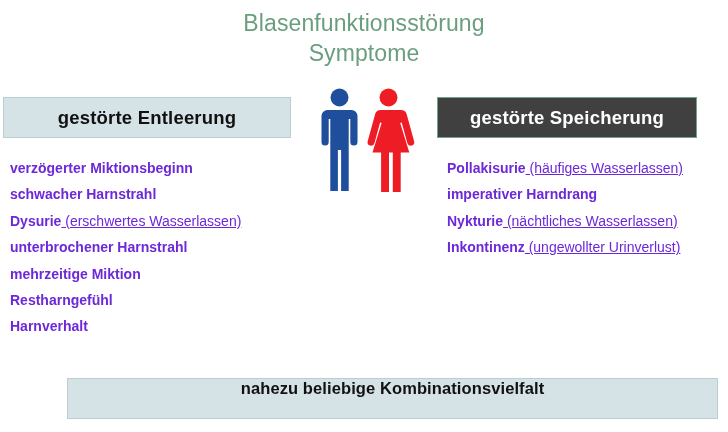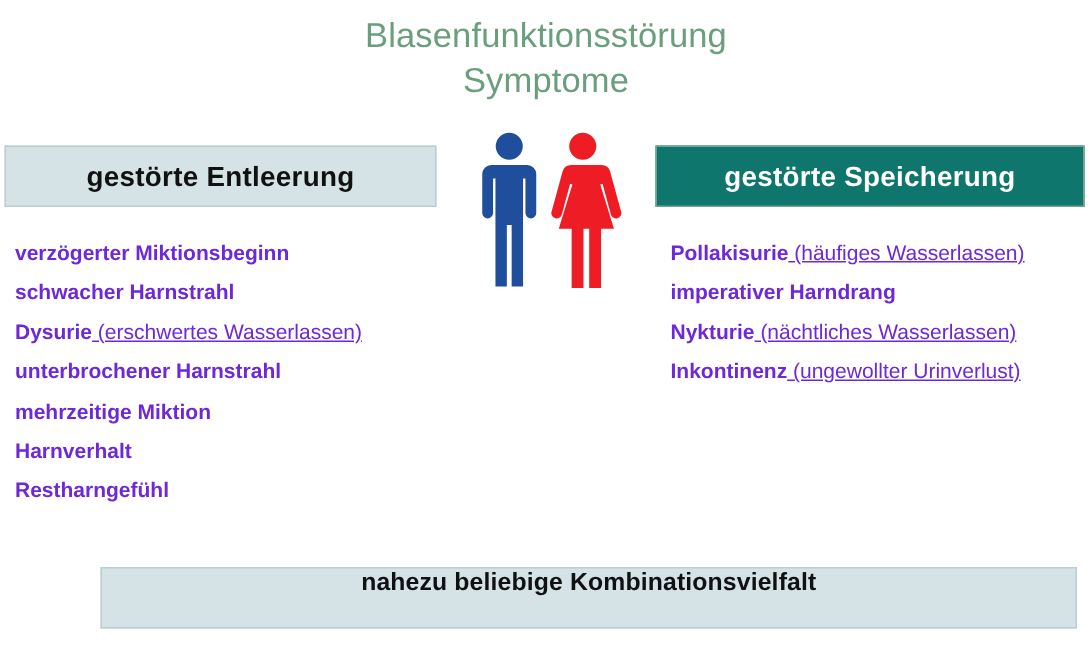--- a/index.html
+++ b/index.html
@@ -48,22 +48,22 @@
     left: 3px;
     top: 97px;
     width: 288px;
     background: #d5e3e6;
     border: 1px solid #b8ced2;
     color: #111111;
   }
   .hdr-right {
     left: 437px;
     top: 97px;
-    width: 286px;
-    background: #0f766e;
+    width: 260px;
+    background: #404040;
     border: 1px solid #72a288;
     color: #ffffff;
   }
 
   
   .figures {
     position: absolute;
     left: 313px;
     top: 88px;
     width: 104px;
@@ -146,24 +146,24 @@
   <div class="list-item">
     <span class="term">Dysurie</span><span class="gloss"> (erschwertes Wasserlassen)</span>
   </div>
   <div class="list-item">
     <span class="term">unterbrochener Harnstrahl</span><span class="gloss"></span>
   </div>
   <div class="list-item">
     <span class="term">mehrzeitige Miktion</span><span class="gloss"></span>
   </div>
   <div class="list-item">
-    <span class="term">Harnverhalt</span><span class="gloss"></span>
+    <span class="term">Restharngefühl</span><span class="gloss"></span>
   </div>
   <div class="list-item">
-    <span class="term">Restharngefühl</span><span class="gloss"></span>
+    <span class="term">Harnverhalt</span><span class="gloss"></span>
   </div>
 </div>
 
 <div class="list list-right">
   <div class="list-item">
     <span class="term">Pollakisurie</span><span class="gloss"> (häufiges Wasserlassen)</span>
   </div>
   <div class="list-item">
     <span class="term">imperativer Harndrang</span><span class="gloss"></span>
   </div>

